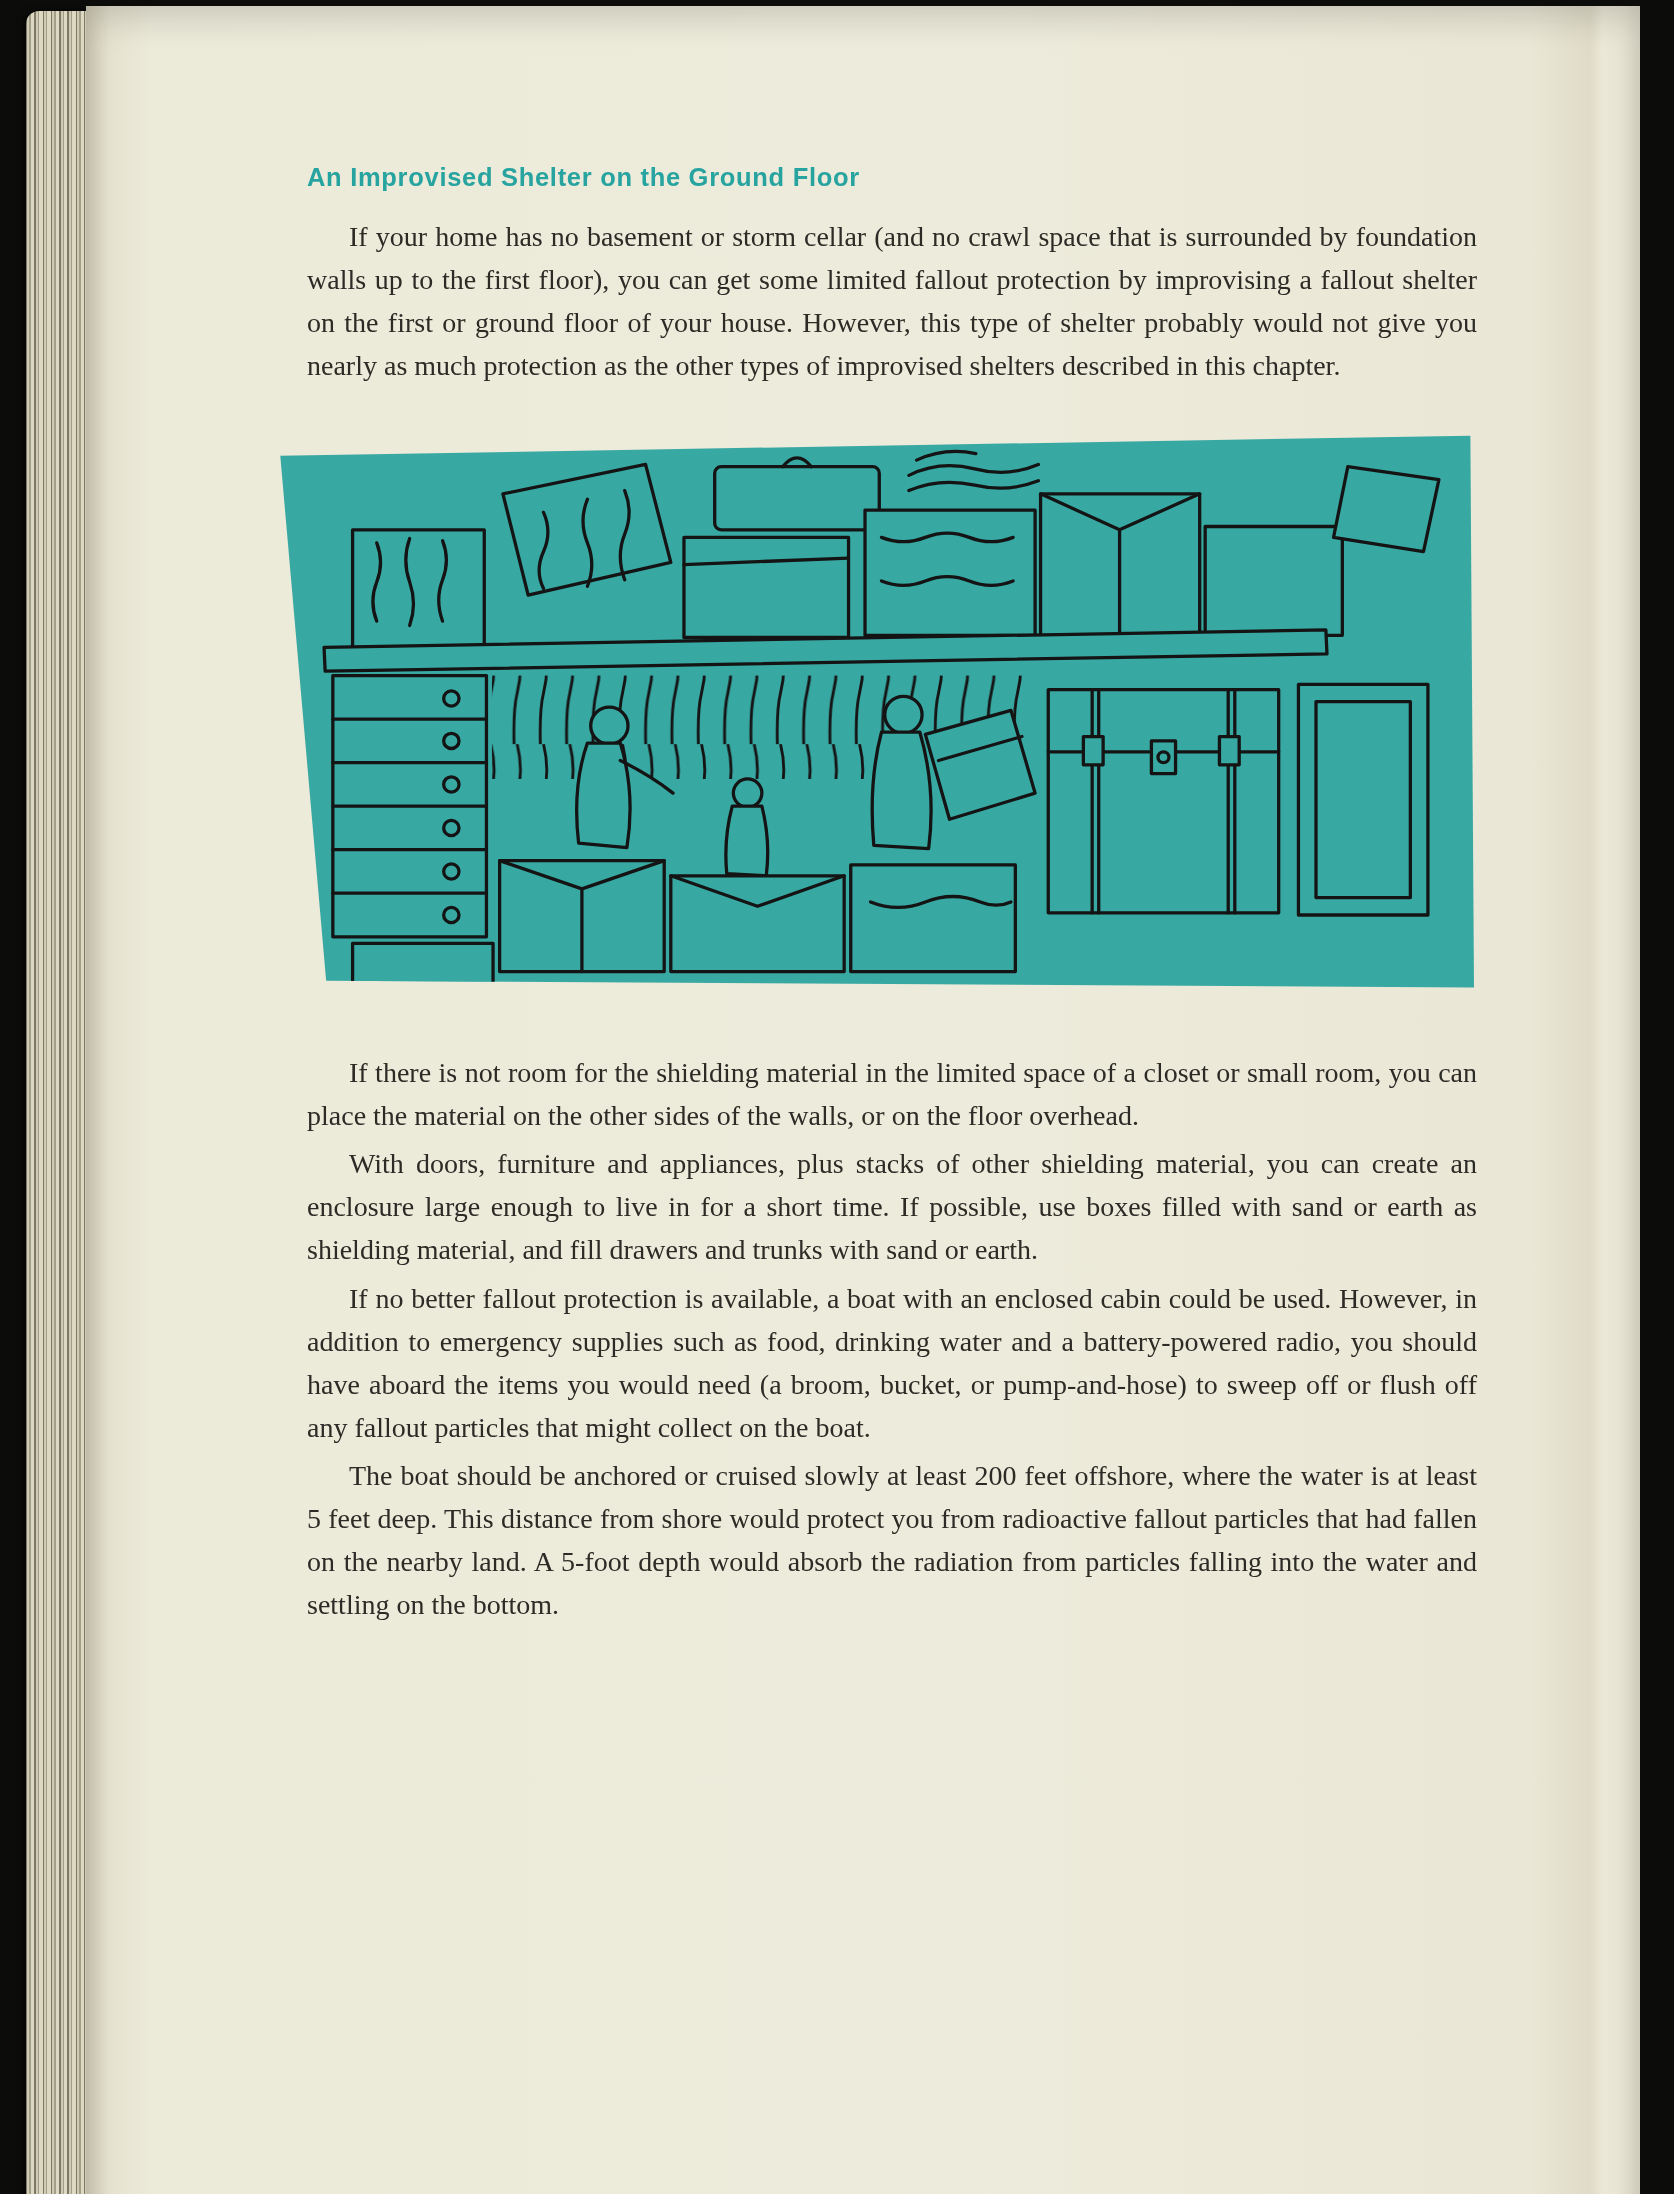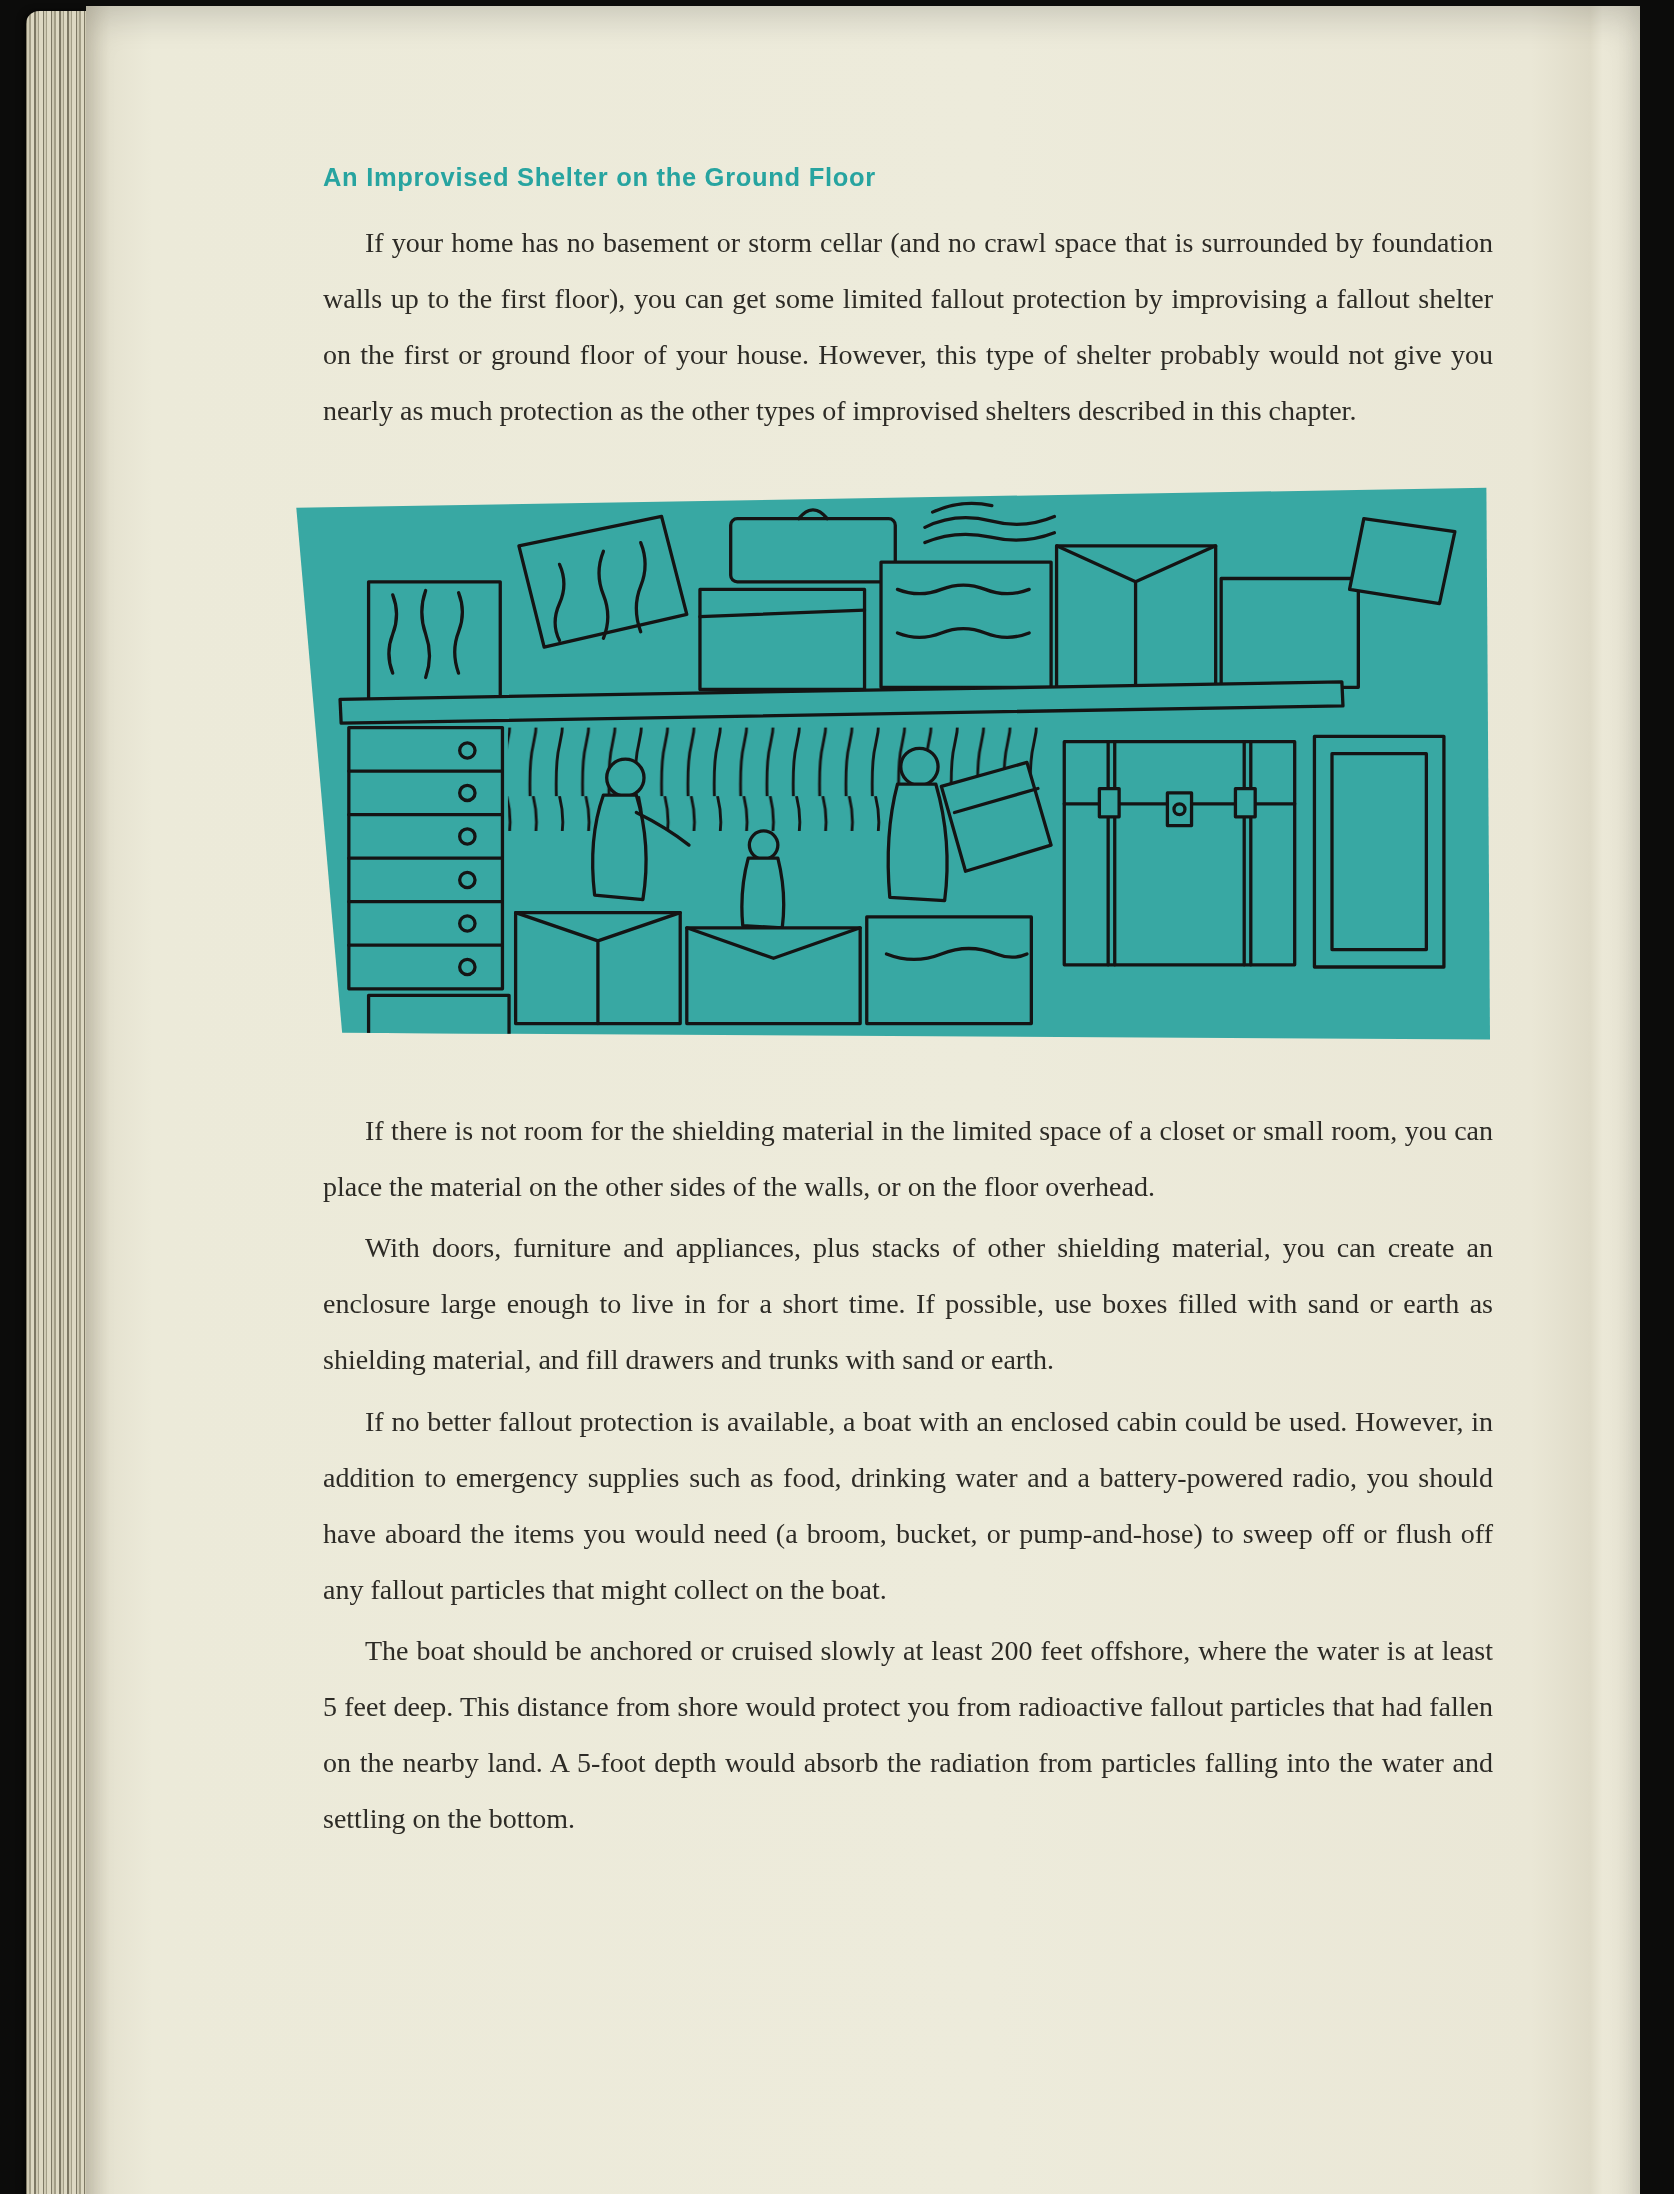--- a/index.html
+++ b/index.html
@@ -23,37 +23,37 @@
   
   .page {
     position: absolute; left: 86px; top: 6.1px; width: 1554px; height: 2383px;
     background: linear-gradient(90deg,
       #d7d2bd 0px, #e5e2d0 24px, #ecead9 66px,
       #edebdb 58%, #eae7d6 93%, #dfdbc8 96.8%, #ebe8d7 97.6%, #e5e2d1 100%);
     box-shadow: inset 0 15px 31px rgba(0,0,0,.13), inset 0 -12.3px 26px rgba(0,0,0,.09);
   }
 
   .content {
-    position: absolute; left: 237px; top: 157px; width: 1170px;
+    position: absolute; left: 221px; top: 157px; width: 1170px;
     color: #2d2b26;
   }
 
   h2.sec {
     font-family: "Liberation Sans", "DejaVu Sans", sans-serif;
     font-weight: 700;
     color: #27a4a0;
     font-size: 25.5px;
     letter-spacing: 0.7px;
     margin: 0 0 23px 0;
   }
   .sec2 { margin-top: 75px; }
 
   p.body {
     font-size: 28px;
-    line-height: 56px;
+    line-height: 43px;
     text-align: justify;
     text-indent: 42px;
     margin: 0 0 5.3px 0;
   }
 
   .figure {
     position: relative;
     width: 1207px; height: 555px;
     margin: 47px 0 62px -40px;
     background: #38a8a3;

